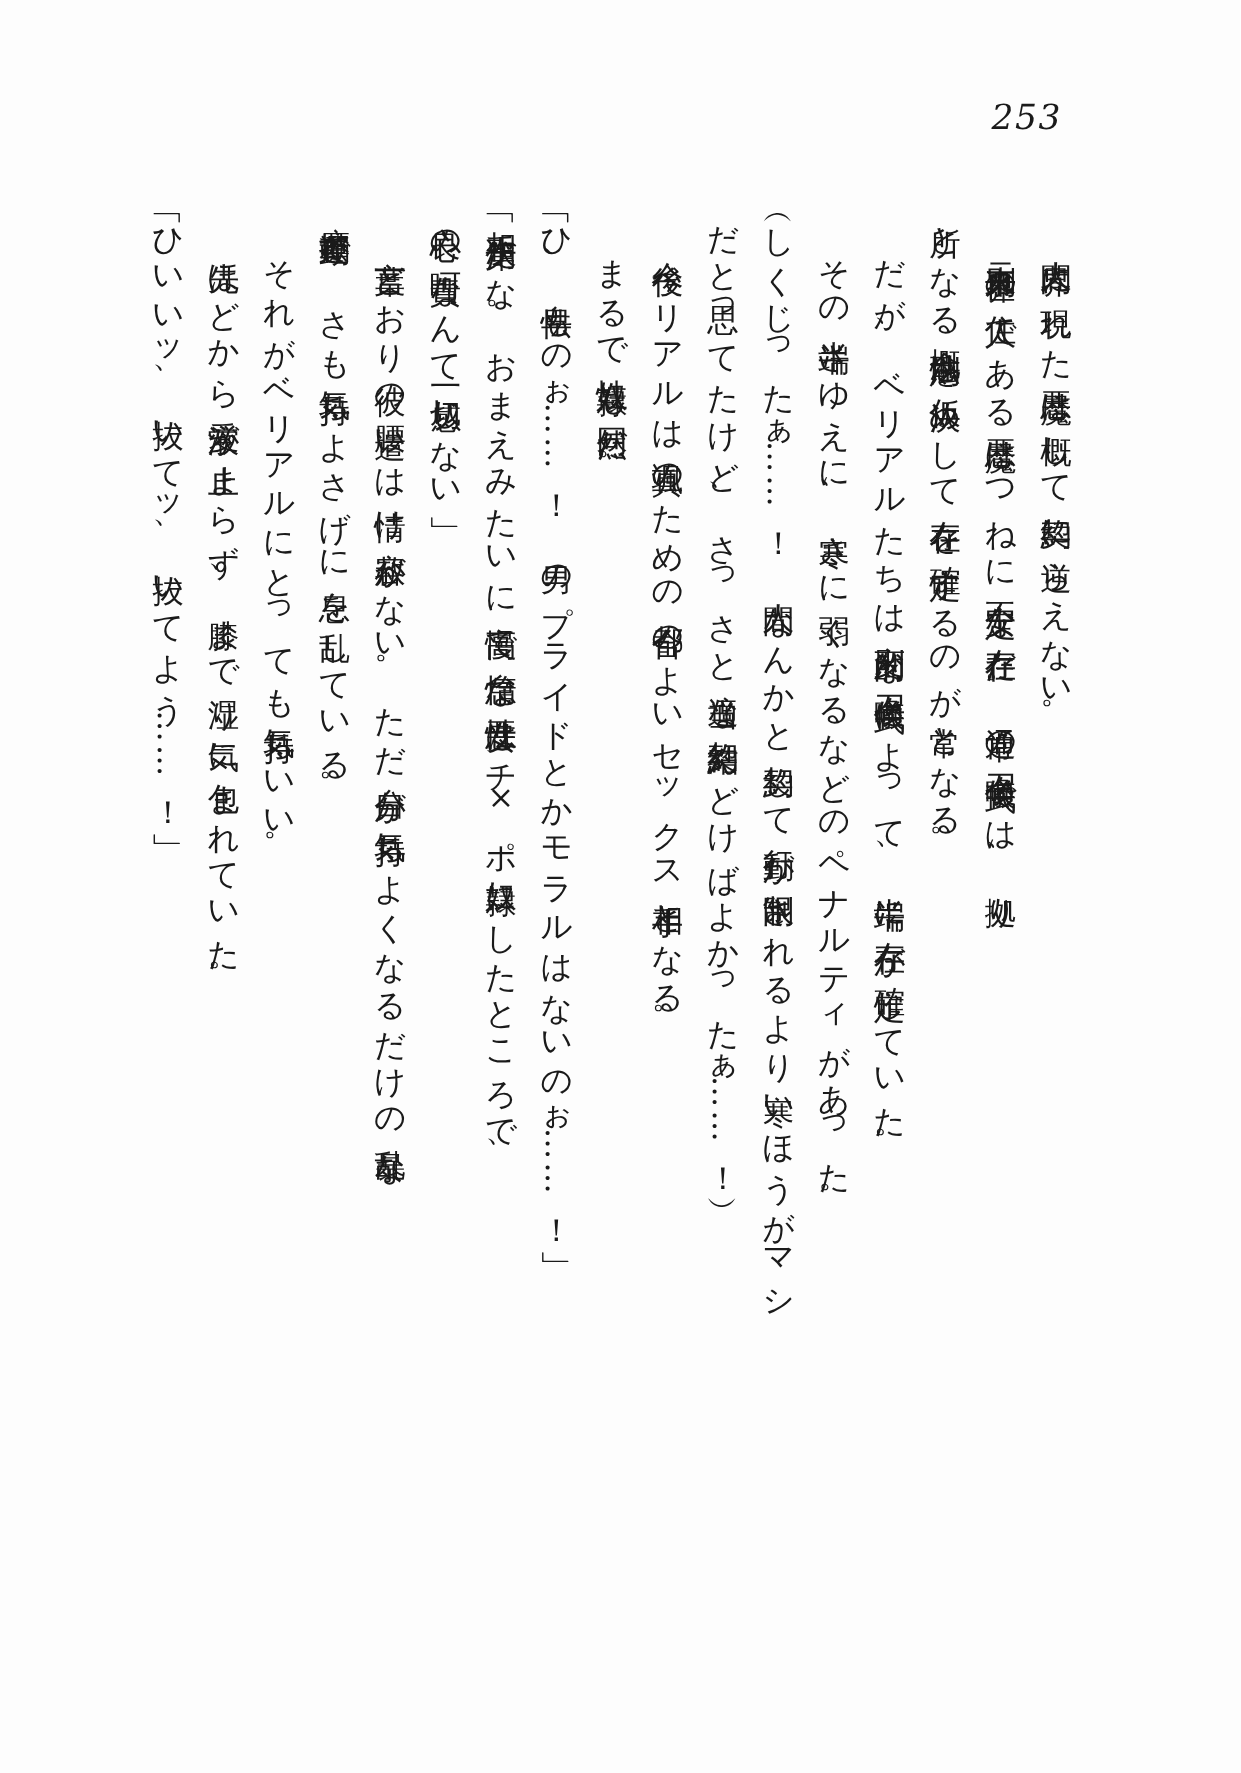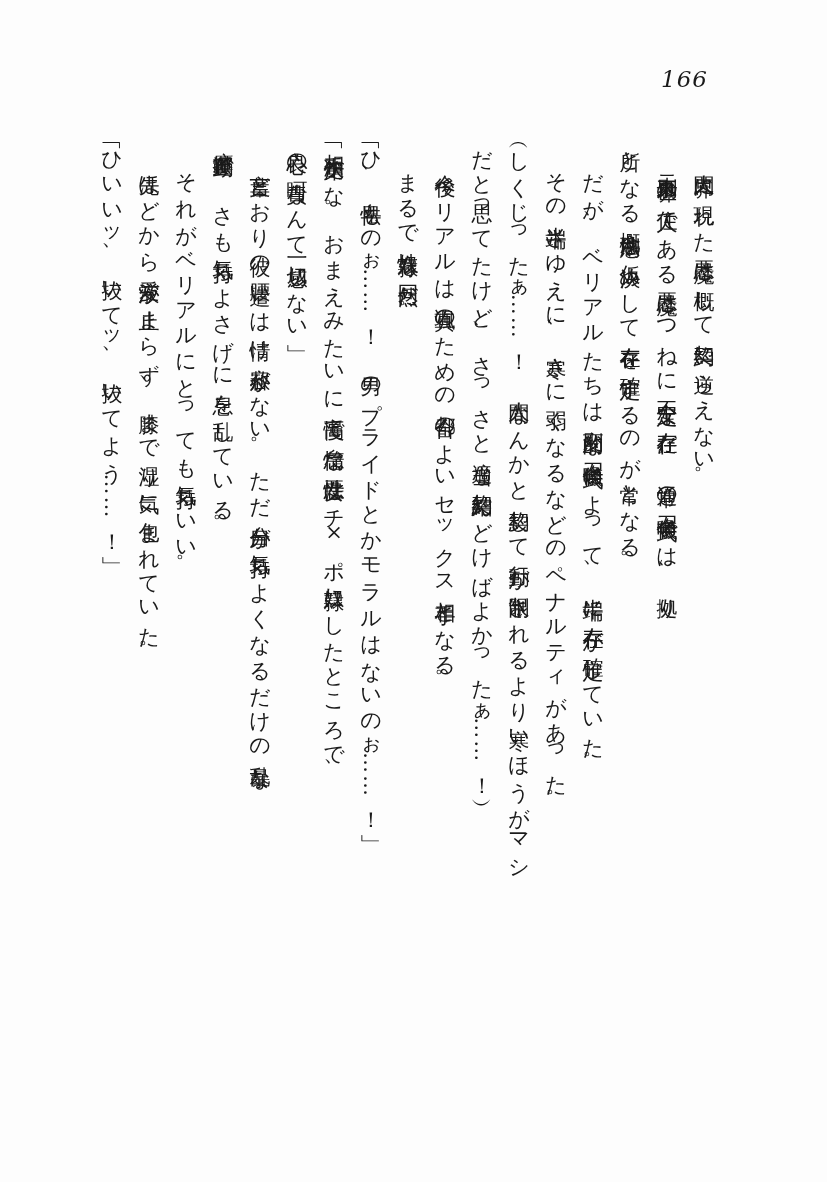--- a/index.html
+++ b/index.html
@@ -43,21 +43,21 @@
   }
   .text-line.indent {
     text-indent: 23px;
   }
 </style>
 </head>
 <body>
 
 <div class="page">
 
-  <div class="page-number">166</div>
+  <div class="page-number">253</div>
 
   <div class="text-block">
     <div class="text-line indent">人間界に現れた悪魔は概して契約に逆らえない。</div>
     <div class="text-line indent">元来別世界の住人である悪魔はつねに不安定な存在だ。通常の召喚儀式では、拠り</div>
     <div class="text-line">所となる概念法則を仮決めして存在を確定するのが常となる。</div>
     <div class="text-line indent">だが、ベリアルたちは変則的な召喚儀式によって、半端に存在が確定していた。</div>
     <div class="text-line indent">その半端さゆえに、寒さに弱くなるなどのペナルティがあった。</div>
     <div class="text-line">（しくじったぁ……！　人間なんかと契約して行動が制限されるより寒いほうがマシ</div>
     <div class="text-line">だと思ってたけど、さっさと適当な契約結んどけばよかったぁ……！）</div>
     <div class="text-line indent">今後ベリアルは颯真のための都合のよいセックス相手となる。</div>

